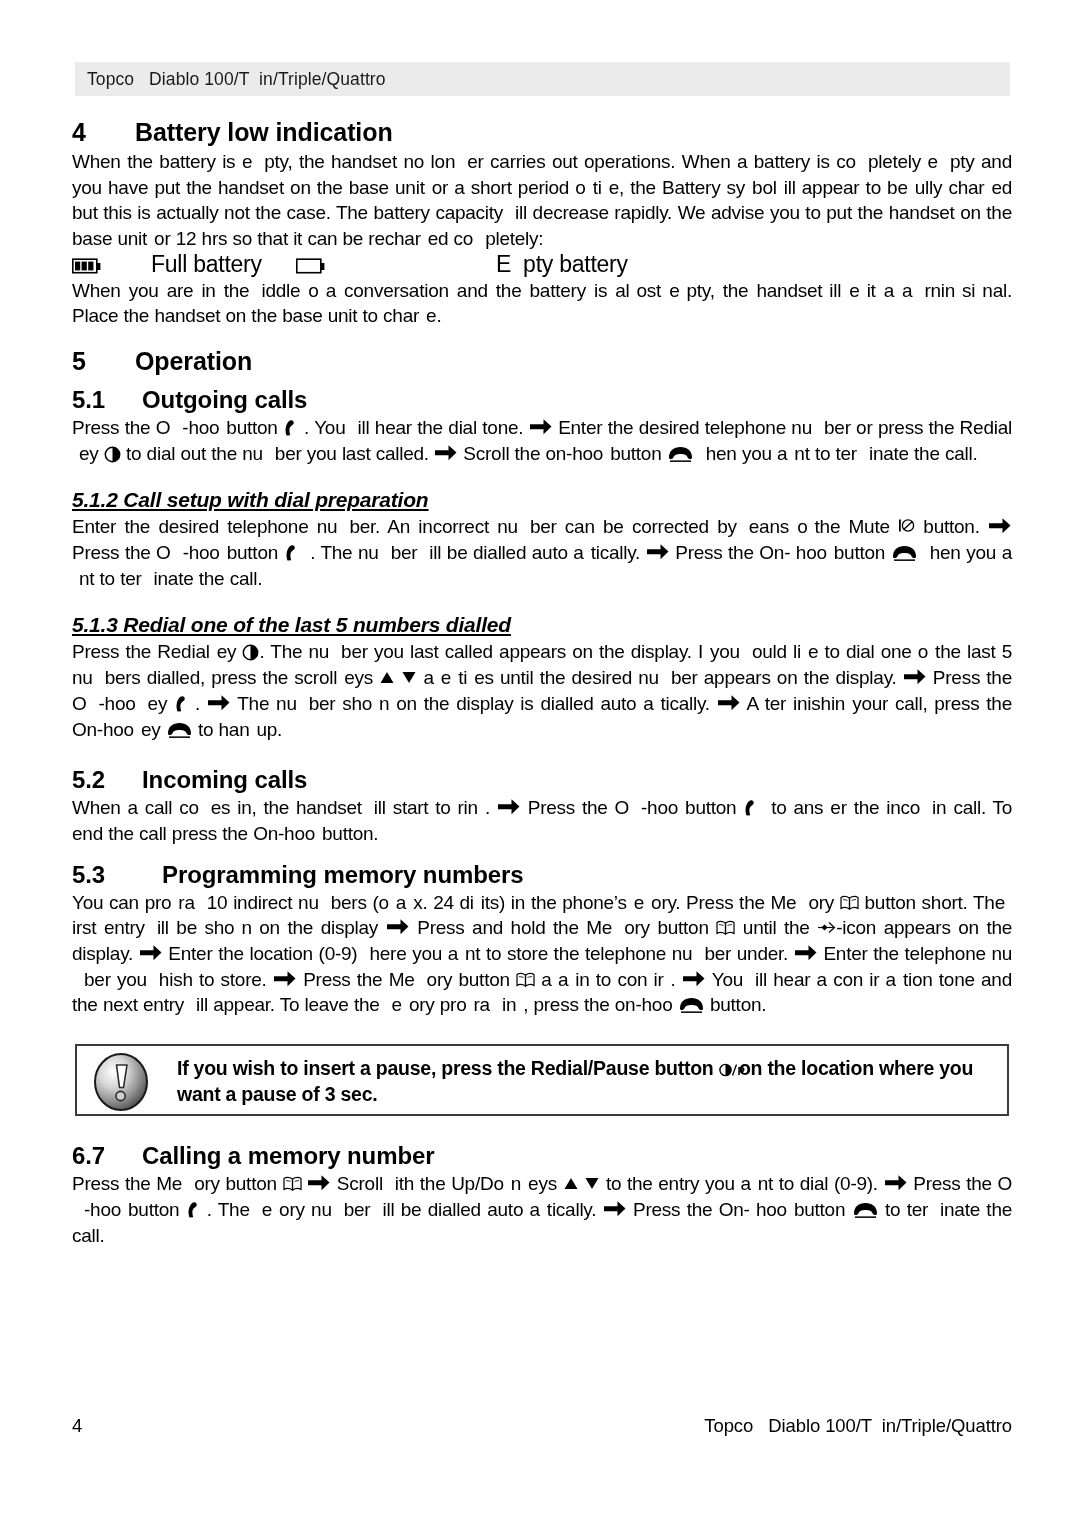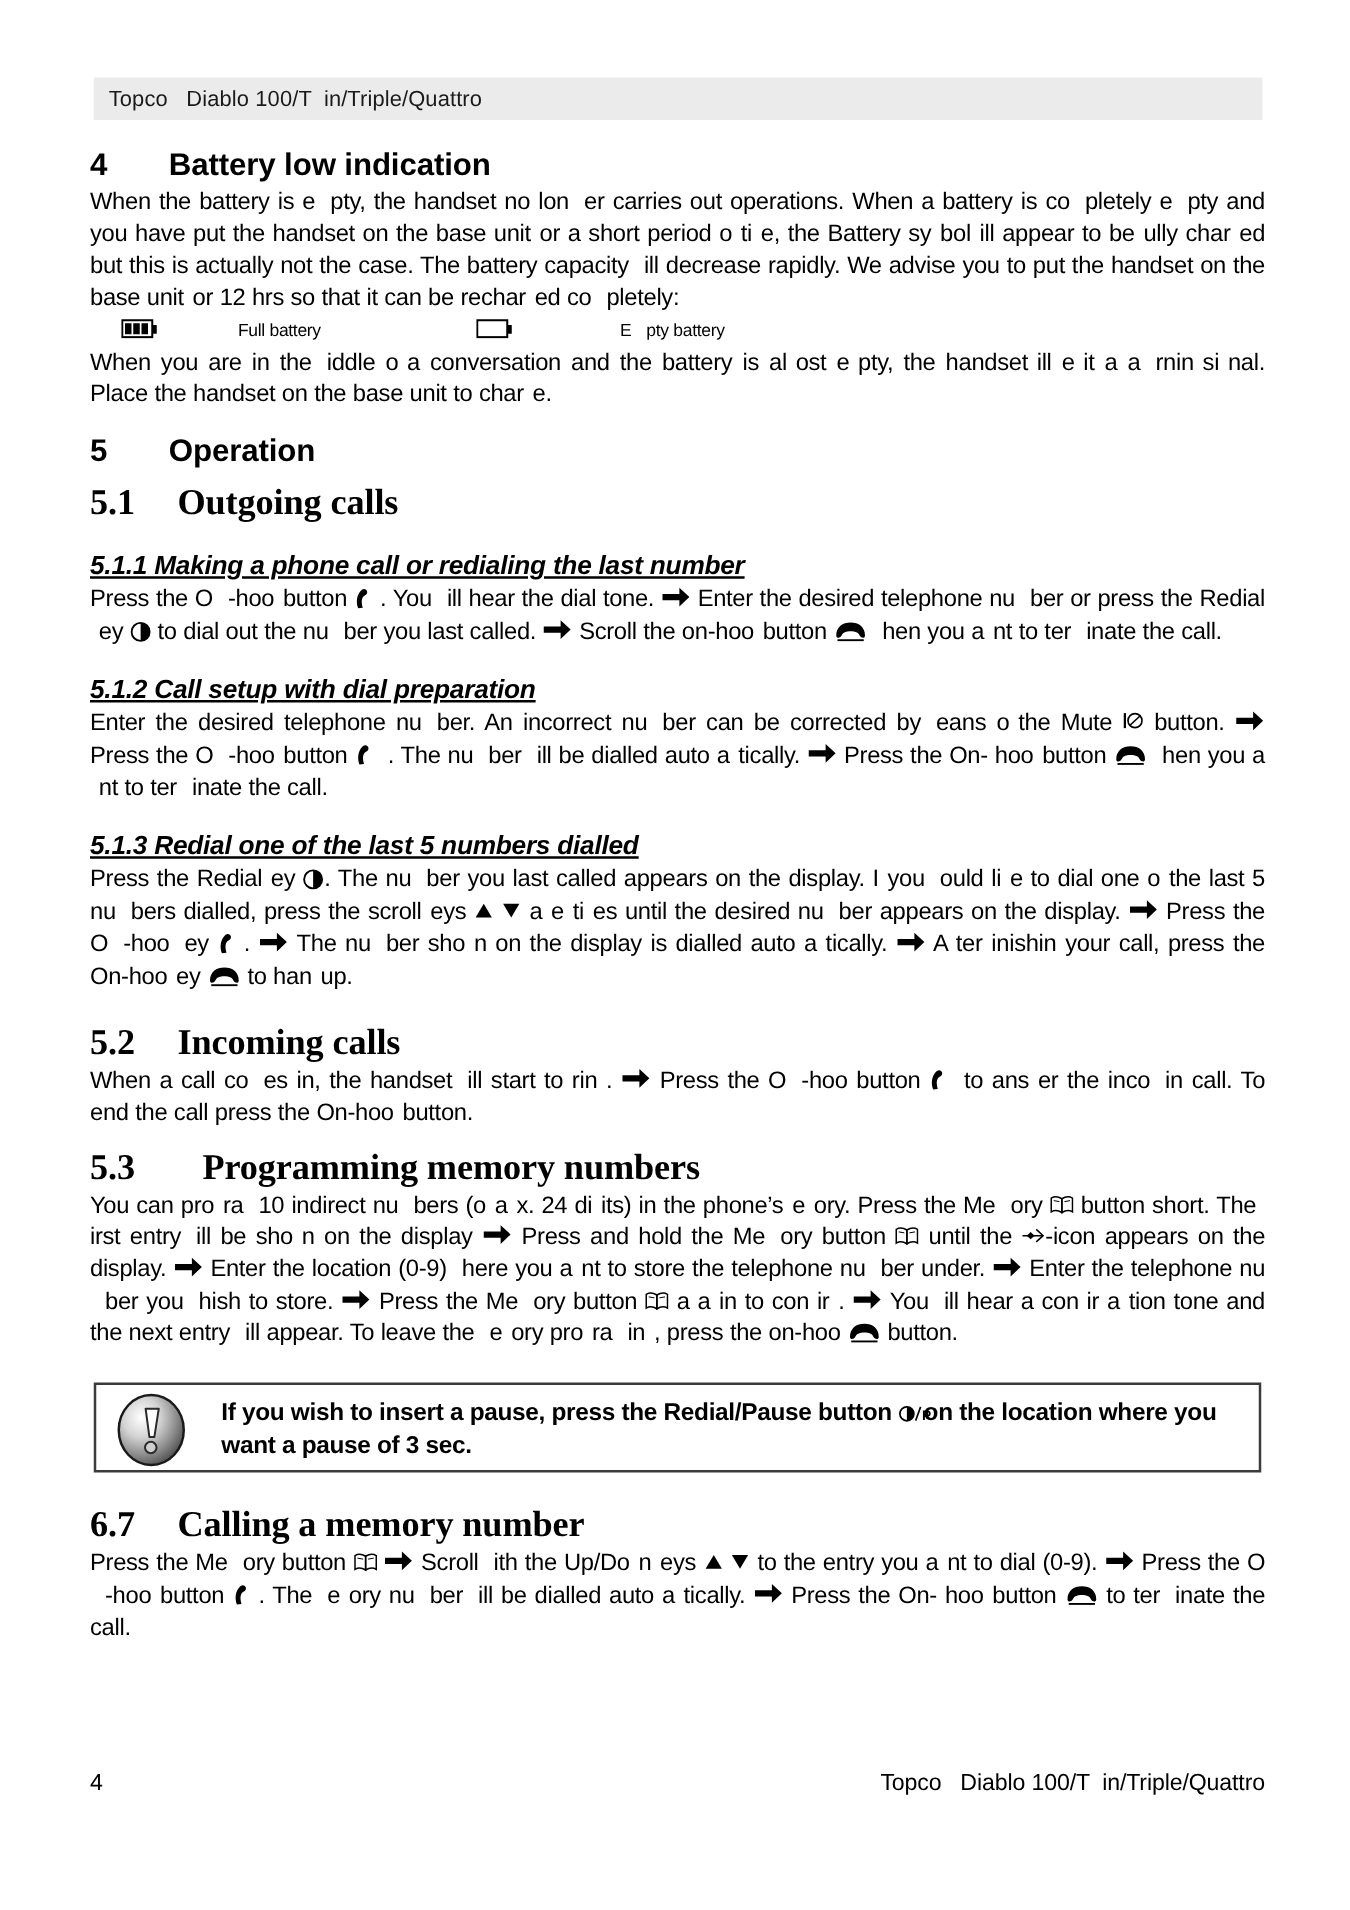--- a/index.html
+++ b/index.html
@@ -58,24 +58,23 @@
     font-size: 25px;
     margin: 8px 0 2px 0;
     letter-spacing: -0.1px;
   }
   .h1 .num { width: 63px; flex: 0 0 63px; }
 
   .h2 {
     display: flex;
     align-items: baseline;
     font-weight: bold;
-    font-size: 29px;
+    font-size: 24px;
     margin: 10px 0 1px 0;
     letter-spacing: -0.1px;
-    font-family: Liberation Serif, serif;
   }
   .h2 .num { width: 70px; flex: 0 0 70px; }
 
   .h3 {
     font-weight: bold;
     font-style: italic;
     font-size: 21px;
     text-decoration: underline;
     margin: 11px 0 1px 0;
     letter-spacing: -0.2px;
@@ -134,26 +133,25 @@
   
   .ico-arrow {
     width: 24px; height: 21px;
     vertical-align: -3px;
   }
   
   .ico-tri { width: 16px; height: 15px; vertical-align: -1px; }
 
   
   .battline {
-    font-size: 14px;
+    font-size: 23px;
     line-height: 25.7px;
     letter-spacing: -0.25px;
     display: flex;
     align-items: baseline;
-    text-align: center;
   }
   .battline .cell-a { width: 79px; flex: 0 0 79px; }
   .battline .cell-b { width: 145px; flex: 0 0 145px; }
   .battline .cell-c { width: 200px; flex: 0 0 200px; }
 
   
   .notebox {
     position: relative;
     border: 2.5px solid #3b3b3b;
     margin: 26px 3px 0 3px;
@@ -251,23 +249,20 @@
     <div class="h1" style="margin-top:18px;">
       <span class="num">5</span>
       <span>Operation</span>
     </div>
 
     <div class="h2">
       <span class="num">5.1</span>
       <span>Outgoing calls</span>
     </div>
 
-    <div class="h3wrap">
-      <span class="h3">5.1.1 Making a phone call or redialing the last number</span>
-    </div>
 
     <div class="p just">
       <span>Press the O</span><span class="gap gap-m"></span><span>-hoo</span><span class="gap gap-s"></span><span>button</span>
       <span class="ico ico-offhook">
         <svg viewBox="0 0 21 19" width="21" height="19">
           <path d="M3.5 16.5 C1.5 11.5 2.5 5 6.5 1.8 C8 0.6 10 1.2 10.6 2.8 C11.2 4.4 10.2 5.8 8.8 6.4 C7 7.2 6.2 9.6 6.4 12 C6.5 13.6 6.8 15 7.2 16.2 Z" fill="#000"></path>
         </svg>
       </span><span>. You</span><span class="gap gap-m"></span><span>ill hear the dial tone.</span>
       <span class="ico ico-arrow">
         <svg viewBox="0 0 24 21" width="24" height="21">

